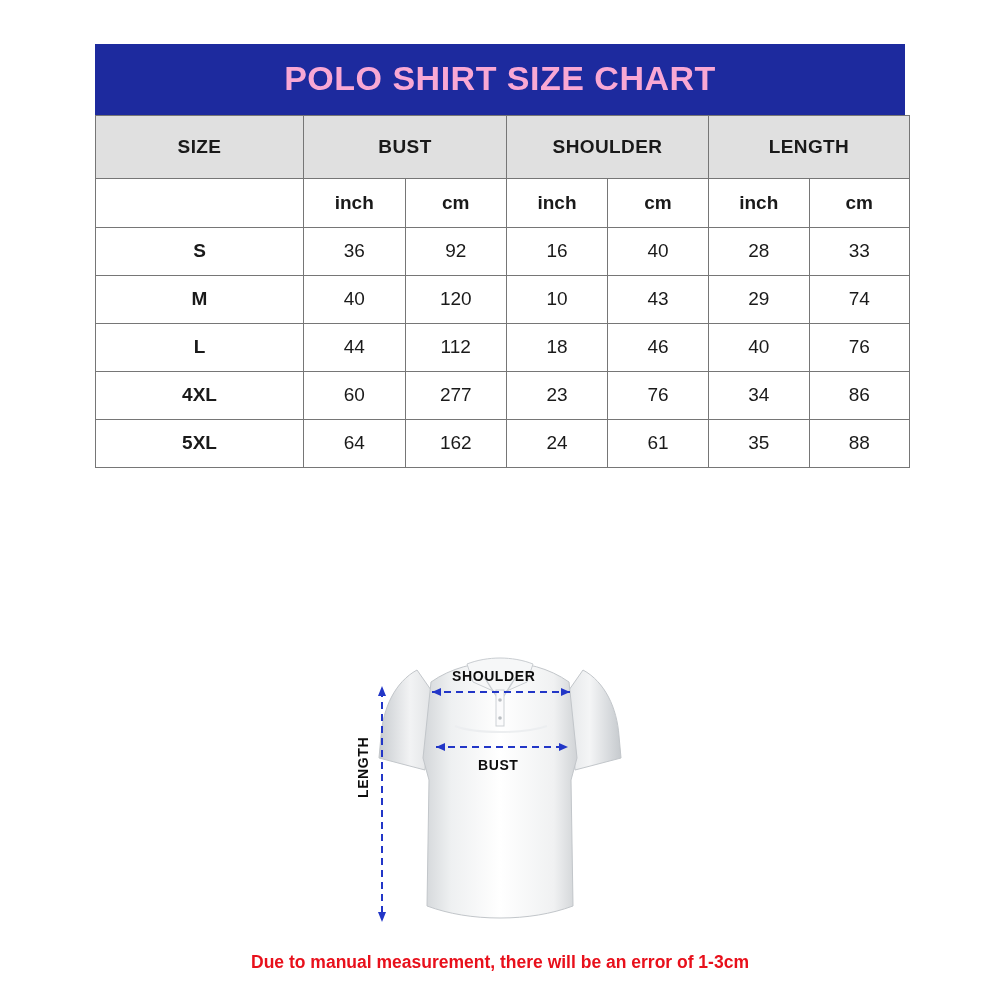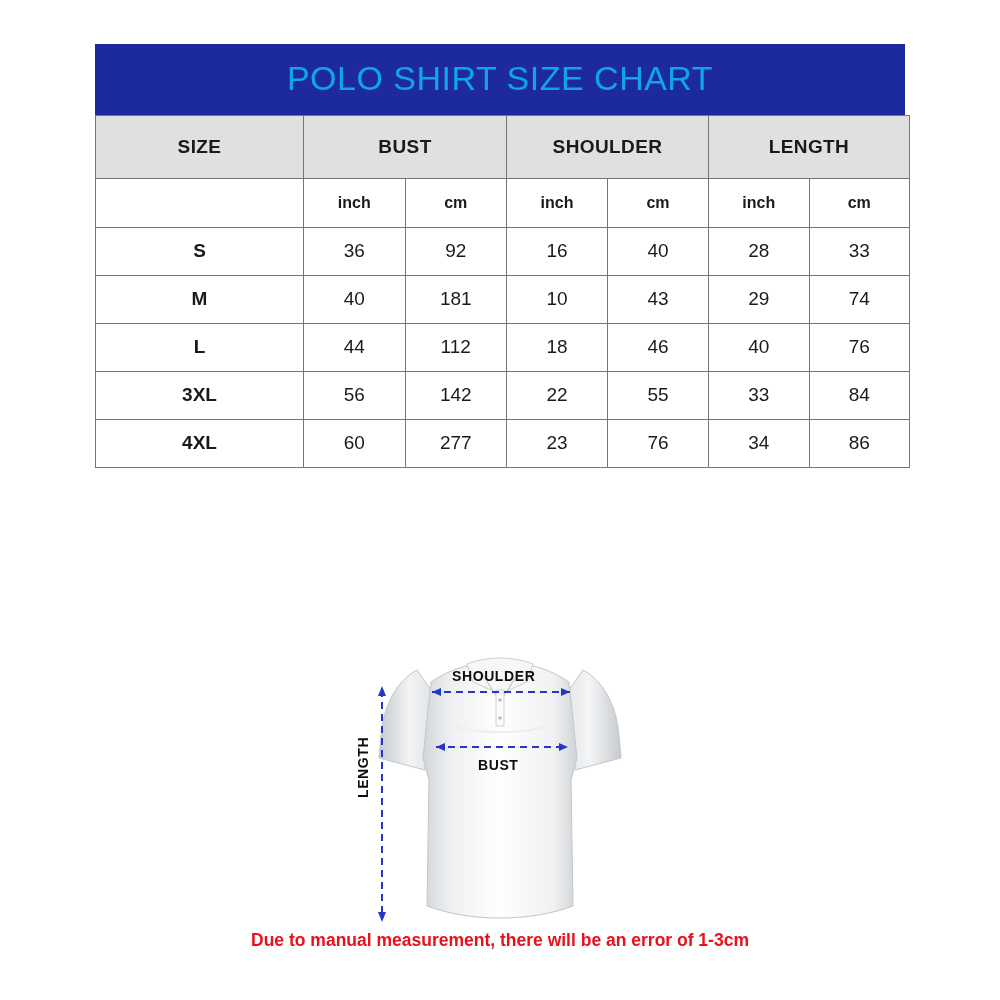--- a/index.html
+++ b/index.html
@@ -26,24 +26,24 @@
   
   .chart-wrap {
     position: absolute;
     left: 95px;
     top: 44px;
     width: 810px;
   }
 
   .chart-title {
     background: #1d2a9e;
-    color: #0ea5e9;
+    color: #f9a8d4;
     text-align: center;
     font-size: 34px;
-    font-weight: normal;
+    font-weight: bold;
     letter-spacing: 0.5px;
     padding: 16px 0 17px 0;
     line-height: 1.05;
     border: 1px solid #1d2a9e;
     box-sizing: border-box;
   }
 
   table.size-table {
     border-collapse: collapse;
     width: 810px;
@@ -60,21 +60,21 @@
     padding: 0;
   }
   table.size-table th {
     background: #e0e0e0;
     font-size: 19px;
     font-weight: bold;
     height: 62px;
     letter-spacing: 0.4px;
   }
   table.size-table tr.units td {
-    font-size: 16px;
+    font-size: 19px;
     font-weight: bold;
     height: 48px;
   }
   table.size-table td.size-cell {
     font-weight: bold;
     font-size: 19px;
   }
   table.size-table td.blank {
     background: #ffffff;
   }
@@ -107,21 +107,21 @@
     left: 355px;
     top: 178px;
     transform: rotate(-90deg);
     transform-origin: left top;
     white-space: nowrap;
   }
 
   .note {
     position: absolute;
     left: 0;
-    top: 930px;
+    top: 952px;
     width: 1000px;
     text-align: center;
     color: #e8101b;
     font-size: 17.5px;
     font-weight: bold;
   }
 </style>
 </head>
 <body>
 
@@ -155,52 +155,52 @@
           <td>36</td>
           <td>92</td>
           <td>16</td>
           <td>40</td>
           <td>28</td>
           <td>33</td>
         </tr>
         <tr>
           <td class="size-cell">M</td>
           <td>40</td>
-          <td>181</td>
+          <td>120</td>
           <td>10</td>
           <td>43</td>
           <td>29</td>
           <td>74</td>
         </tr>
         <tr>
           <td class="size-cell">L</td>
           <td>44</td>
           <td>112</td>
           <td>18</td>
           <td>46</td>
           <td>40</td>
           <td>76</td>
         </tr>
         <tr>
-          <td class="size-cell">3XL</td>
-          <td>56</td>
-          <td>142</td>
-          <td>22</td>
-          <td>55</td>
-          <td>33</td>
-          <td>84</td>
-        </tr>
-        <tr>
           <td class="size-cell">4XL</td>
           <td>60</td>
           <td>277</td>
           <td>23</td>
           <td>76</td>
           <td>34</td>
           <td>86</td>
+        </tr>
+        <tr>
+          <td class="size-cell">5XL</td>
+          <td>64</td>
+          <td>162</td>
+          <td>24</td>
+          <td>61</td>
+          <td>35</td>
+          <td>88</td>
         </tr>
       </tbody>
     </table>
   </div>
 
   <div class="illus">
 
     <svg class="shirt-svg" width="290" height="300" viewBox="0 0 290 300">
       <defs>
         <linearGradient id="gshade" x1="0" y1="0" x2="1" y2="0">

